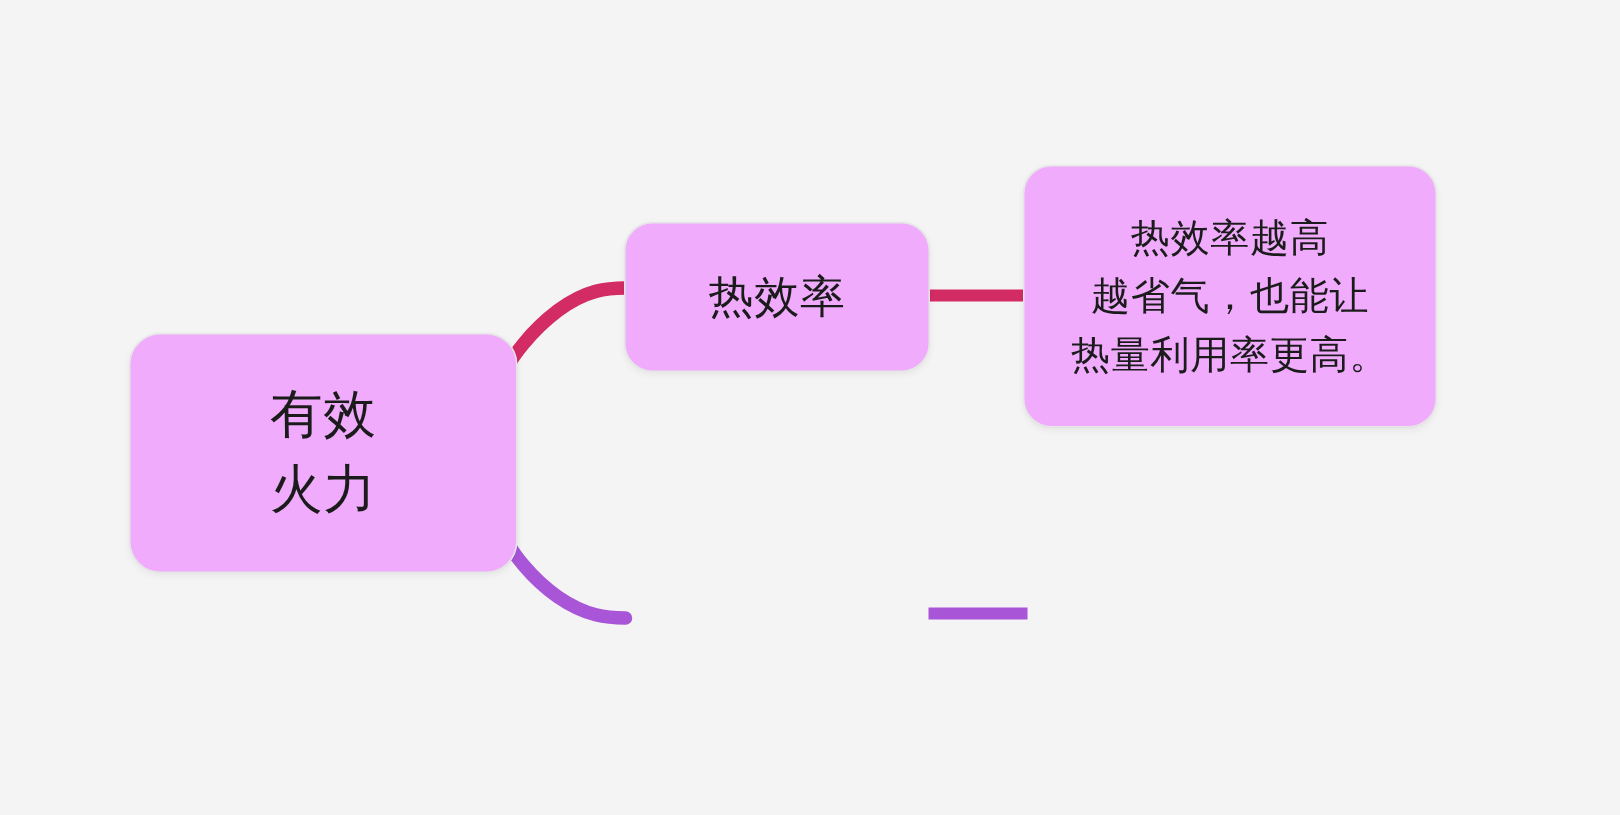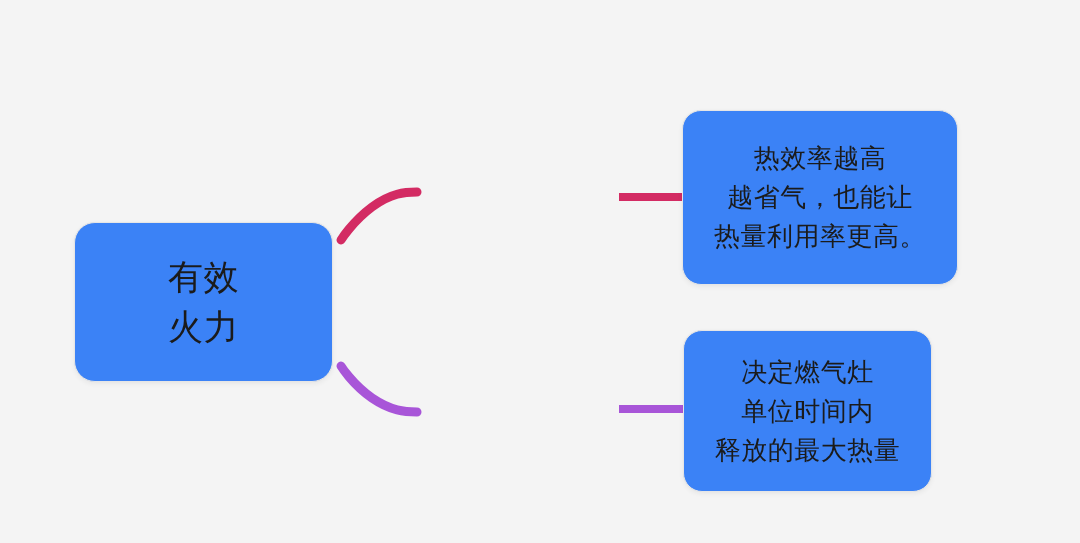--- a/index.html
+++ b/index.html
@@ -22,40 +22,40 @@
   #connectors {
     position: absolute;
     left: 0;
     top: 0;
     width: 1080px;
     height: 543px;
     pointer-events: none;
   }
   .node {
     position: absolute;
-    background: #3b82f6;
+    background: #f0abfc;
     border: 1px solid #e6e6e6;
     border-radius: 19px;
     box-shadow: 0 2px 5px rgba(0,0,0,0.055), 0 0 1px rgba(0,0,0,0.04);
     display: flex;
     align-items: center;
     justify-content: center;
     box-sizing: border-box;
     z-index: 2;
   }
   .node-text {
     color: #1b1b1b;
     text-align: center;
     white-space: pre-line;
     letter-spacing: 0.5px;
   }
 
   
   #node-root {
-    left: 74px;
+    left: 86px;
     top: 222px;
     width: 259px;
     height: 160px;
     border-radius: 21px;
   }
   #node-root .node-text {
     font-size: 35px;
     line-height: 1.42;
   }
 
@@ -111,27 +111,25 @@
     <path d="M 341 366 C 341 366, 352 384, 372 398 C 391 411, 405 412, 417 412" fill="none" stroke="#a855d8" stroke-width="9" stroke-linecap="round"></path>
 
     <path d="M 619 409 L 685 409" fill="none" stroke="#a855d8" stroke-width="8" stroke-linecap="butt"></path>
   </svg>
 
   <div class="node" id="node-root">
     <div class="node-text">有效
 火力</div>
   </div>
 
+  <div class="node" id="node-branch-efficiency">
+    <div class="node-text">热效率</div>
+  </div>
 
   <div class="node" id="node-detail-efficiency">
     <div class="node-text">热效率越高
 越省气，也能让
 热量利用率更高。</div>
   </div>
 
 
-  <div class="node" id="node-detail-load">
-    <div class="node-text">决定燃气灶
-单位时间内
-释放的最大热量</div>
-  </div>
 
 </div>
 
 </body></html>

